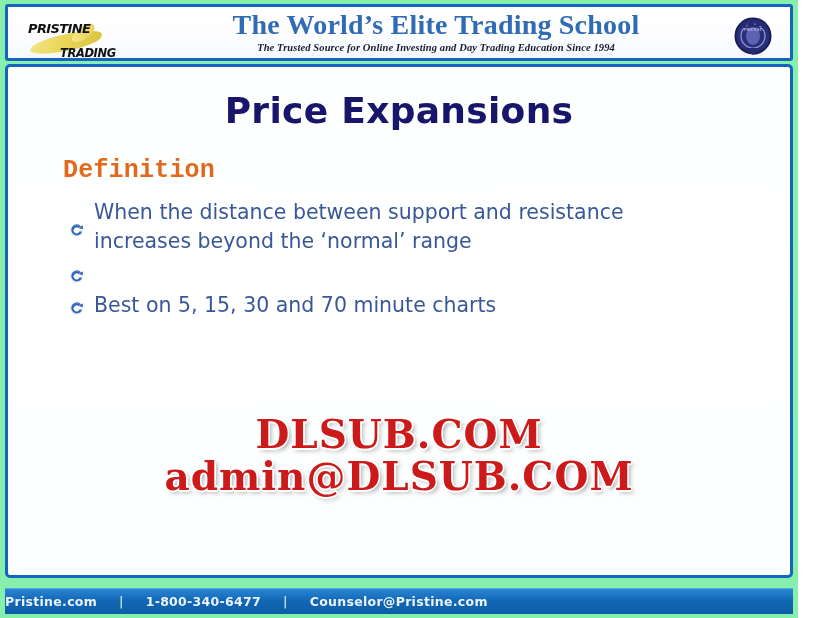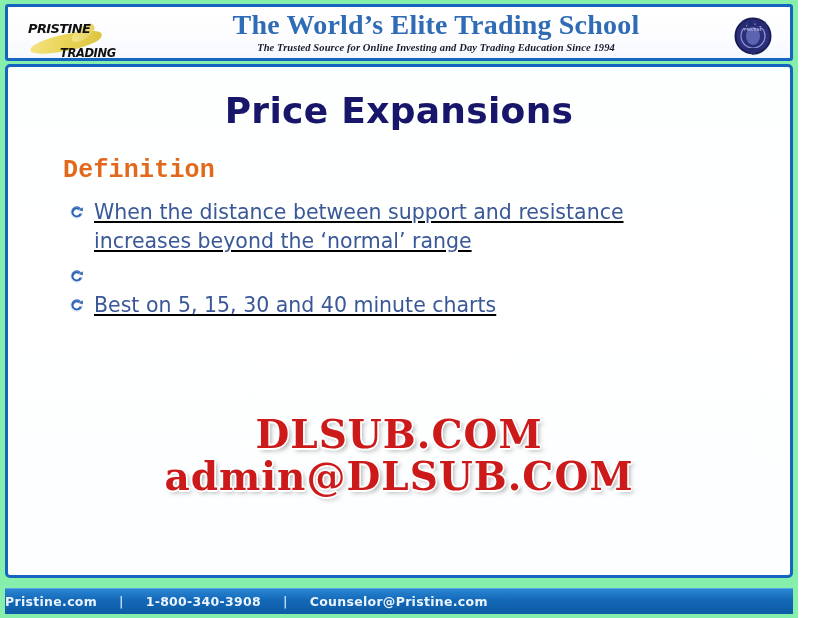--- a/index.html
+++ b/index.html
@@ -136,23 +136,22 @@
     font-weight:bold;
     font-size:25px;
     line-height:30px;
     color:#e2691b;
     letter-spacing:.2px;
   }
 
   .bullets { margin:12px 0 0 60px; }
   .bullet-row {
     display:flex;
-    align-items:flex-start;
+    align-items:center;
     margin-bottom:6px;
-    text-decoration:underline;
   }
   .bullet-mark {
     flex:0 0 26px;
     padding-top:6px;
   }
   .bullet-mark svg { display:block; }
   .bullet-text {
     font-family:"DejaVu Sans", sans-serif;
     font-size:20.5px;
     line-height:29px;
@@ -280,33 +279,33 @@
       </div>
 
       <div class="bullet-row">
         <span class="bullet-mark">
           <svg width="17" height="17" viewBox="0 0 17 17">
             <path d="M13.2 4.4 A5.6 5.6 0 1 0 14.2 9.6 L11.4 9.6 A3 3 0 1 1 10.6 6.1 Z" fill="#2f64b5"></path>
             <path d="M13.2 4.4 L14.6 3.2 L14.9 7.0 L11.2 6.4 Z" fill="#1d4d99"></path>
             <ellipse cx="8.5" cy="8.6" rx="5.6" ry="5.6" fill="none" stroke="#9dbfe4" stroke-width=".7" opacity=".6"></ellipse>
           </svg>
         </span>
-        <span class="bullet-text">Best on 5, 15, 30 and 40 minute charts</span>
+        <span class="bullet-text">Best on 5, 15, 30 and 70 minute charts</span>
       </div>
 
     </div>
 
     <div class="watermark">
       <div class="wm-line wm-1">DLSUB.COM</div>
       <div class="wm-line wm-2">admin@DLSUB.COM</div>
     </div>
 
   </div>
 
   <div class="footer">
     <span class="foot-item">Pristine.com</span>
     <span class="foot-sep">|</span>
-    <span class="foot-item">1-800-340-3908</span>
+    <span class="foot-item">1-800-340-6477</span>
     <span class="foot-sep">|</span>
     <span class="foot-item">Counselor@Pristine.com</span>
   </div>
 
 </div>
 
 </body></html>

